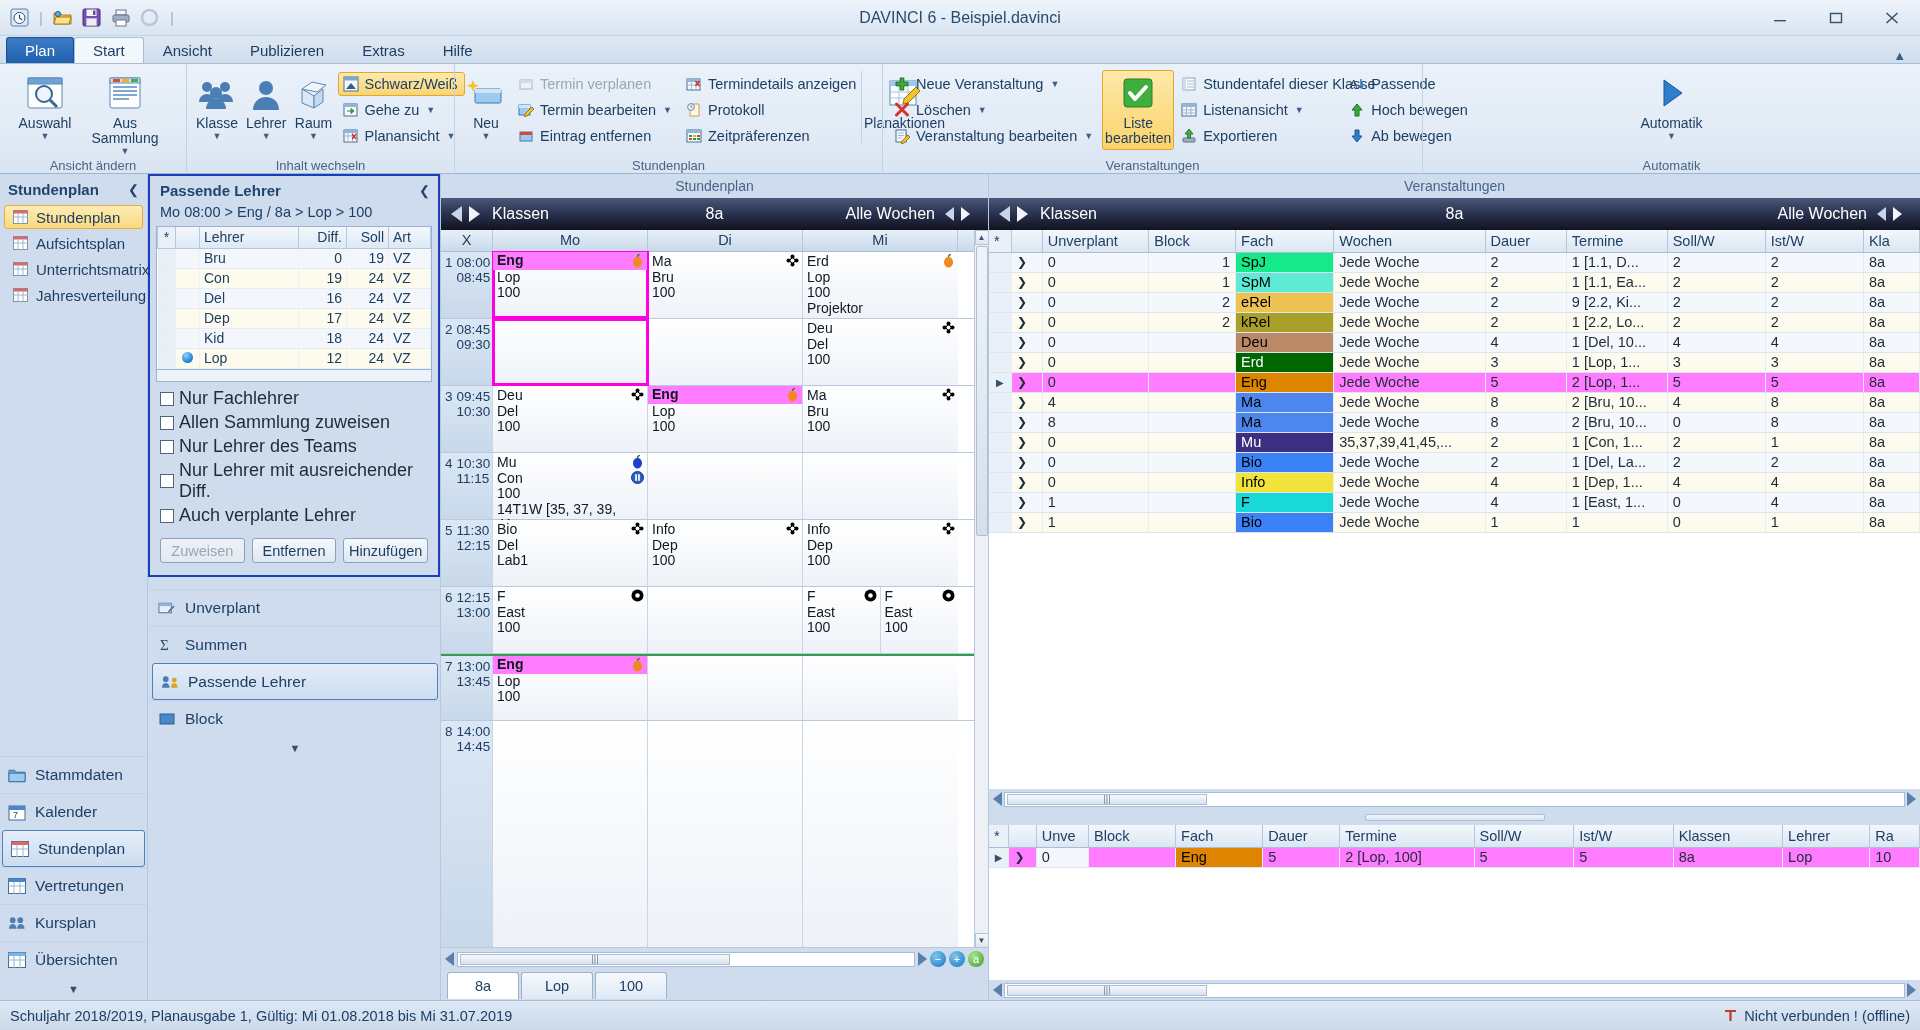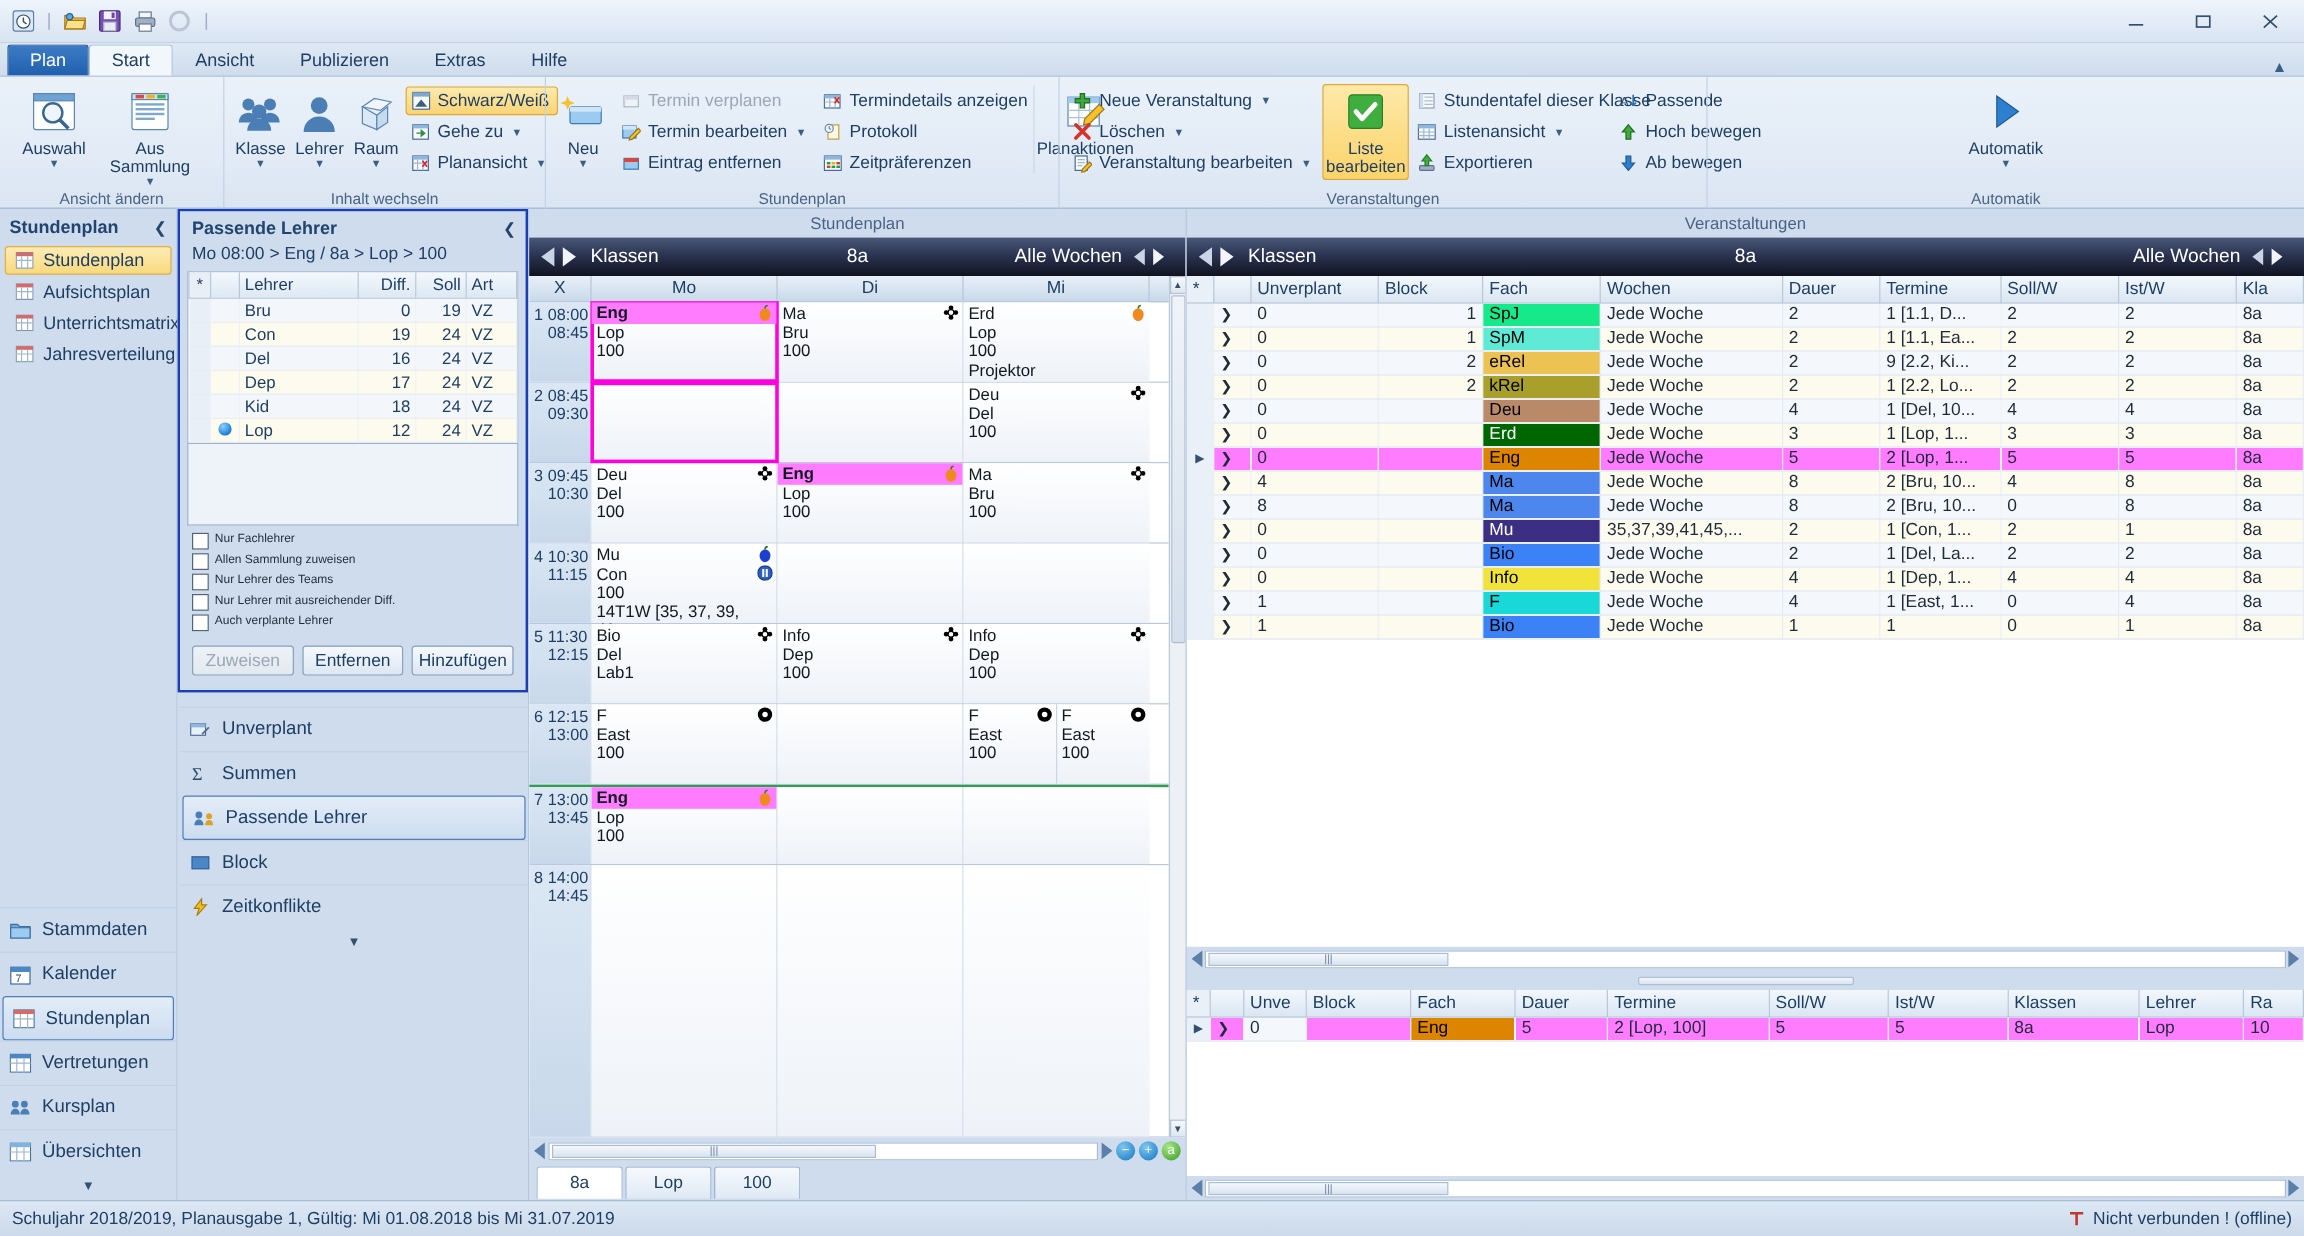--- a/index.html
+++ b/index.html
@@ -84,21 +84,21 @@
   table.grid th { background:linear-gradient(180deg,#f4f8fc,#dde8f3); border:1px solid #b6c7da; border-top:none; font-weight:normal; color:#1e3f63; height:21px; padding:0 4px; }
   table.grid td { border-bottom:1px solid #e6ecf3; border-right:1px solid #eef2f7; height:20px; padding:0 4px; color:#1e3f63; }
   .lehrer-rows tr:nth-child(even) td { background:#fdfbee; }
   .lehrer-rows tr:nth-child(odd) td { background:#f3f7fb; }
   .colmark { width:18px; background:#e9eff7 !important; }
   .coldot { width:22px; text-align:center; }
   .bluedot { display:inline-block; width:11px; height:11px; border-radius:50%;
     background:radial-gradient(circle at 35% 30%, #8fd0ff, #1a7fd4 70%, #0f5f9f); }
   .plfill { flex:1; background:#eef3f9; margin:0 6px; border:1px solid #9bb3cf; border-top:none; }
   .plchecks { padding:6px 10px 2px 10px; display:flex; flex-direction:column; gap:3px; }
-  .chkrow { display:flex; gap:5px; font-size:10px; color:#1e2b38; }
+  .chkrow { display:flex; align-items:center; gap:5px; font-size:18px; color:#1e2b38; }
   .chk { width:14px; height:14px; border:1px solid #51647c; background:#fff; flex:0 0 14px; }
   .plbtns { display:flex; gap:7px; padding:10px 10px 12px 10px; }
   .pbtn { flex:1; height:25px; border:1px solid #8ba2bd; border-radius:3px;
     background:linear-gradient(180deg,#f5f9fd,#dde7f2); font-size:14.5px; color:#1e3f63; display:flex; align-items:center; justify-content:center; }
   .pbtn.dis { color:#9aa7b6; background:linear-gradient(180deg,#eef2f7,#e3e9f0); }
 
   
   .ttwrap { width:548px; display:flex; flex-direction:column; background:#cfdcee; border-left:1px solid #b7c8de;}
   .tthdr { height:32px; background:linear-gradient(180deg,#4a5878 0%, #2b3452 45%, #10131f 100%); color:#fff; display:flex; align-items:center; padding:0 10px; font-size:16px; }
   .navarrows { display:flex; align-items:center; gap:7px; margin-right:12px; }
@@ -206,20 +206,21 @@
           </svg>
       </span>
       <span class="ico">
         <svg width="19" height="19" viewBox="0 0 19 19">
             <circle cx="9.5" cy="9.5" r="7.5" fill="none" stroke="#b9c6d6" stroke-width="2.5"></circle>
             <path d="M14 4l2 1-1 2z" fill="#b9c6d6"></path>
           </svg>
       </span>
       <span class="sep">|</span>
     </div>
+    <div class="win-title">DAVINCI 6 - Beispiel.davinci</div>
     <div class="wbtns">
       <div class="wbtn">
         <svg width="14" height="12" viewBox="0 0 14 12">
             <rect x="1" y="8" width="12" height="1.4" fill="#33506f"></rect>
           </svg>
       </div>
       <div class="wbtn">
         <svg width="14" height="12" viewBox="0 0 14 12">
             <rect x="1.5" y="1.5" width="11" height="9" fill="none" stroke="#33506f" stroke-width="1.4"></rect>
           </svg>
@@ -861,28 +862,20 @@
           <span>Passende Lehrer</span>
         </div>
         <div class="lnbig">
           <span class="ic">
               <svg width="18" height="16" viewBox="0 0 18 16">
                 <rect x="2" y="3" width="14" height="10" fill="#4a86c8" stroke="#2d5f94"></rect>
               </svg>
             </span>
           <span>Block</span>
         </div>
-        <div class="lnbig">
-          <span class="ic">
-              <svg width="18" height="16" viewBox="0 0 18 16">
-                <path d="M10 1L4 9h4l-2 6 8-9h-4z" fill="#f2c01e" stroke="#a97f0c"></path>
-              </svg>
-            </span>
-          <span>Zeitkonflikte</span>
-        </div>
         <div class="lnarrow">▼</div>
       </div>
     </div>
 
     <div class="ttwrap">
       <div style="height:24px; display:flex; align-items:center; justify-content:center; font-size:14px; color:#4a6485;">Stundenplan</div>
       <div class="tthdr">
         <div class="c1" style="display:flex;align-items:center;">
           <div class="navarrows">
             <span class="tri l"></span>

